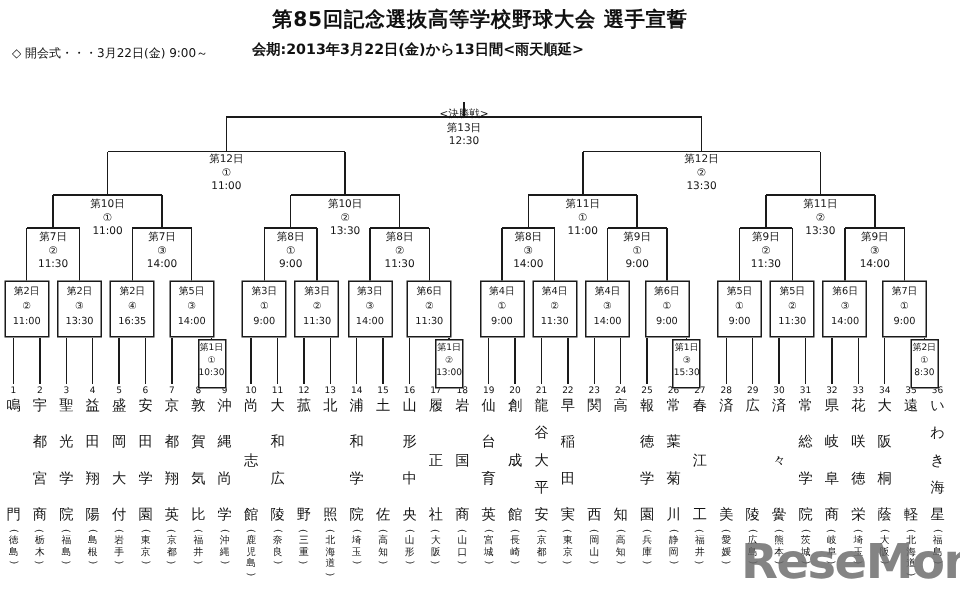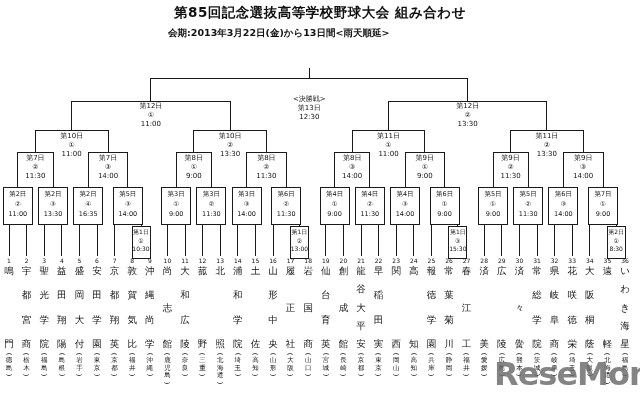--- a/index.html
+++ b/index.html
@@ -43,25 +43,26 @@
   #watermark{
     position:absolute;left:494px;top:355px;z-index:5;
     font-size:32px;font-weight:700;letter-spacing:-1px;
     color:rgba(105,105,105,0.82);white-space:nowrap;
   }
 </style>
 </head>
 <body>
 
 <div id="sheet">
-  <div id="title">第85回記念選抜高等学校野球大会 組み合わせ</div>
+  <div id="title">第85回記念選抜高等学校野球大会 選手宣誓</div>
   <div id="subtitle">
     <span>会期:2013年3月22日(金)から13日間&lt;雨天順延&gt;</span>
   </div>
   <div id="notes">
+    <div>◇ 開会式・・・3月22日(金) 9:00～</div>
   </div>
 
   <svg id="lines" width="640" height="405" shape-rendering="crispEdges">
       <line x1="309.3" y1="68" x2="309.3" y2="78" stroke="#1a1a1a" stroke-width="1"></line>
       <line x1="150.9" y1="78" x2="467.70000000000005" y2="78" stroke="#1a1a1a" stroke-width="1"></line>
       <line x1="150.9" y1="78" x2="150.9" y2="101" stroke="#1a1a1a" stroke-width="1"></line>
       <line x1="467.70000000000005" y1="78" x2="467.70000000000005" y2="101" stroke="#1a1a1a" stroke-width="1"></line>
       <line x1="71.7" y1="101" x2="230.10000000000002" y2="101" stroke="#1a1a1a" stroke-width="1"></line>
       <line x1="388.5" y1="101" x2="546.9000000000001" y2="101" stroke="#1a1a1a" stroke-width="1"></line>
       <line x1="71.7" y1="101" x2="71.7" y2="130" stroke="#1a1a1a" stroke-width="1"></line>
@@ -131,21 +132,21 @@
       <line x1="484.20000000000005" y1="225" x2="484.20000000000005" y2="256" stroke="#1a1a1a" stroke-width="1"></line>
       <line x1="501.80000000000007" y1="225" x2="501.80000000000007" y2="256" stroke="#1a1a1a" stroke-width="1"></line>
       <line x1="519.4000000000001" y1="225" x2="519.4000000000001" y2="256" stroke="#1a1a1a" stroke-width="1"></line>
       <line x1="537" y1="225" x2="537" y2="256" stroke="#1a1a1a" stroke-width="1"></line>
       <line x1="554.6" y1="225" x2="554.6" y2="256" stroke="#1a1a1a" stroke-width="1"></line>
       <line x1="572.2" y1="225" x2="572.2" y2="256" stroke="#1a1a1a" stroke-width="1"></line>
       <line x1="589.8000000000001" y1="225" x2="589.8000000000001" y2="256" stroke="#1a1a1a" stroke-width="1"></line>
       <line x1="616.2" y1="225" x2="616.2" y2="227" stroke="#1a1a1a" stroke-width="1"></line>
     </svg>
   <div id="bracket">
-      <div class="lbl" style="left: 309.3px; top: 95px;">
+      <div class="lbl" style="left: 309.3px; top: 72px;">
         <div>&lt;決勝戦&gt;</div>
         <div>第13日</div>
         <div>12:30</div>
       </div>
       <div class="lbl" style="left: 150.9px; top: 102px;">
         <div>第12日</div>
         <div>①</div>
         <div>11:00</div>
       </div>
       <div class="lbl" style="left: 467.7px; top: 102px;">

